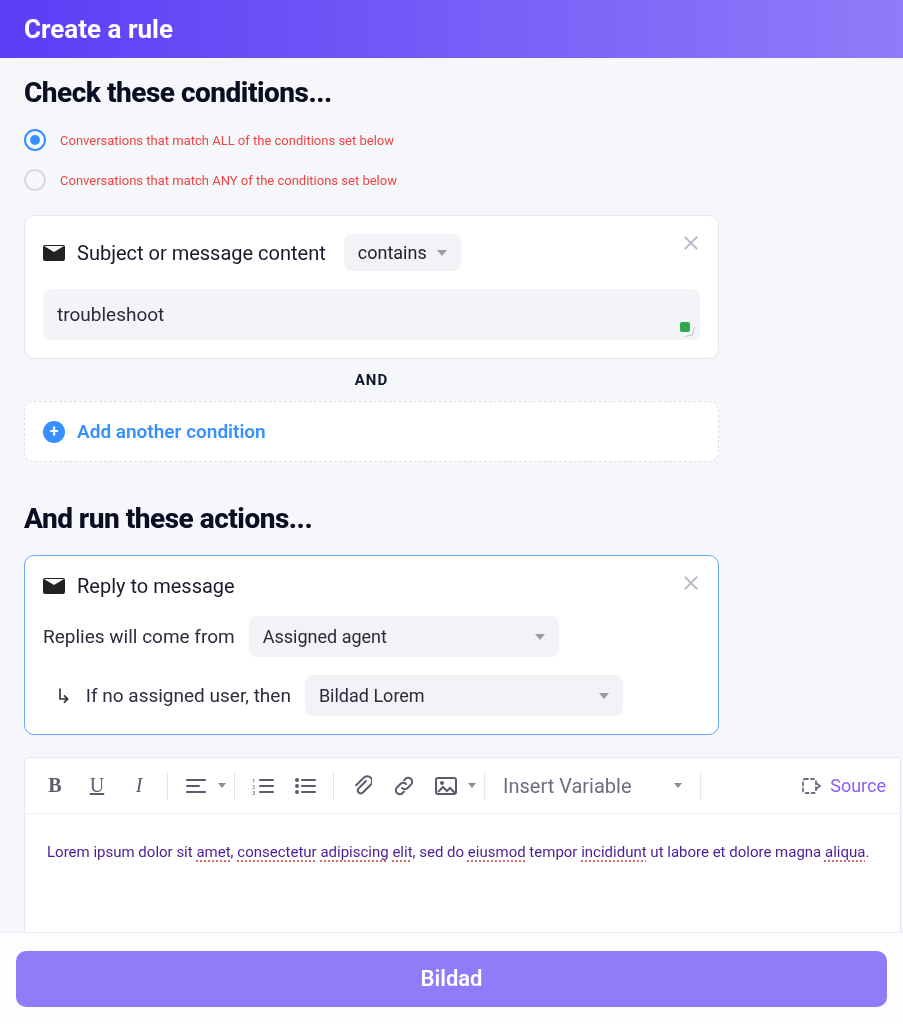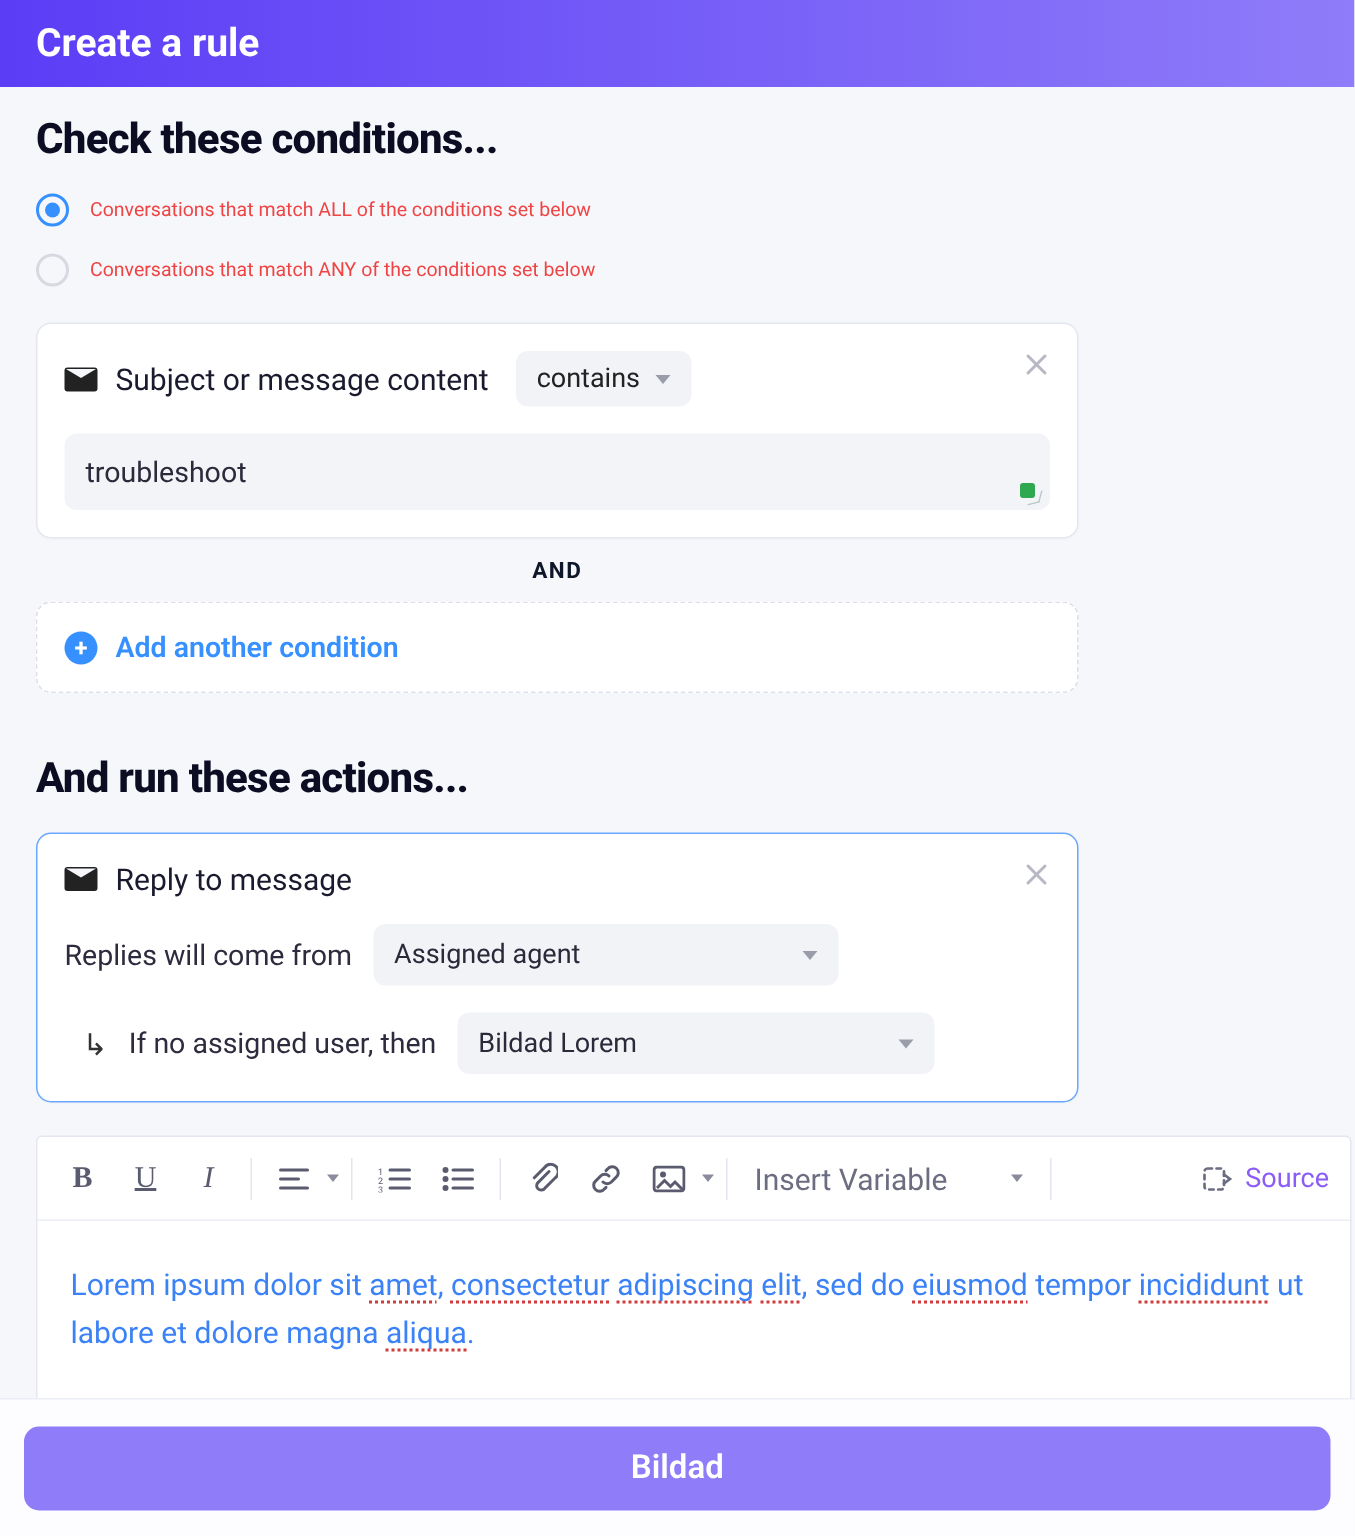--- a/index.html
+++ b/index.html
@@ -311,22 +311,22 @@
   align-items: center;
   gap: 8px;
   font-size: 18px;
   color: #8b5cf6;
   margin-left: auto;
   cursor: pointer;
   padding-right: 4px;
 }
 .editor-body {
   padding: 26px 22px 40px 22px;
-  font-size: 20px;
-  color: #3b82f6;
+  font-size: 15px;
+  color: #4c1d95;
   line-height: 1.6;
   min-height: 120px;
 }
 .spell {
   text-decoration-line: underline;
   text-decoration-style: dotted;
   text-decoration-color: #d23b3b;
   text-underline-offset: 4px;
 }
 .footer {

